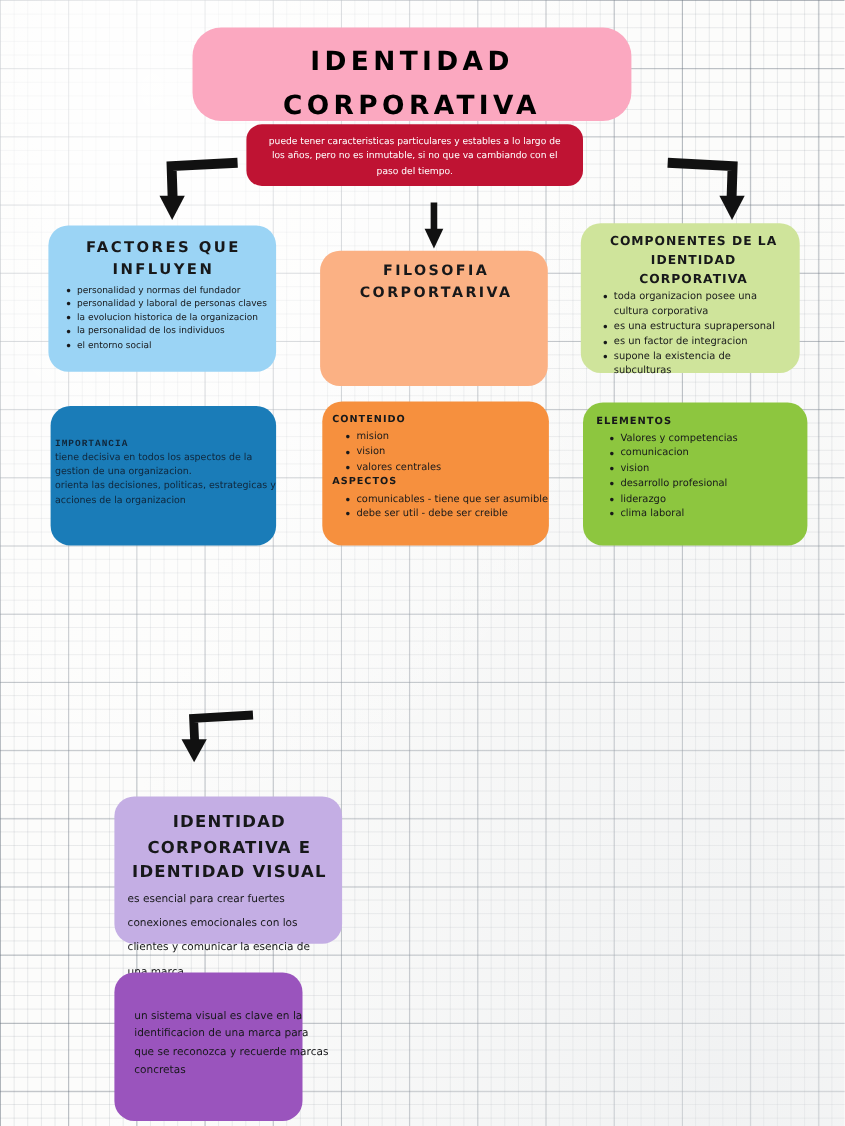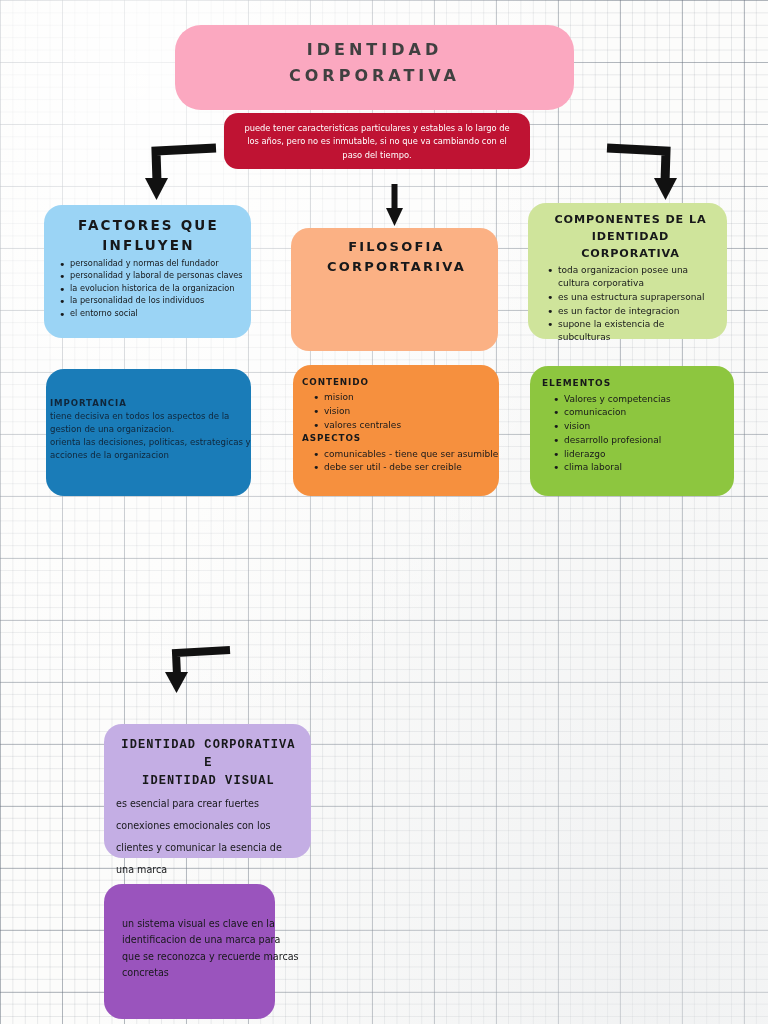--- a/index.html
+++ b/index.html
@@ -86,24 +86,24 @@
   .body-line { line-height: 1.5; white-space: nowrap; }
 
   
   #title-card {
     left: 175px; top: 25px; width: 399px; height: 85px;
     background: #fba8c0;
     border-radius: 26px;
     padding-top: 12px;
   }
   #title-card .card-title {
-    font-size: 16px;
+    font-size: 24px;
     letter-spacing: 4px;
     line-height: 1.65;
-    color: #404040;
+    color: #000000;
   }
 
   #subtitle-card {
     left: 224px; top: 113px; width: 306px; height: 56px;
     background: #bf1333;
     border-radius: 14px;
     color: #ffffff;
     padding: 9px 16px 0 16px;
     font-size: 8.3px;
     text-align: center;
@@ -135,21 +135,21 @@
   #card-componentes .card-title { font-size: 11.2px; letter-spacing: 0.9px; }
   #card-componentes ul.bullets li { font-size: 9px; }
 
   
   #card-importancia {
     left: 46px; top: 369px; width: 205px; height: 127px;
     background: #1a7cb8;
     color: #10263a;
     padding: 28px 6px 0 4px;
   }
-  #card-importancia .card-title { font-size: 8.6px; letter-spacing: 0.9px; }
+  #card-importancia .card-title { font-size: 8.6px; letter-spacing: 0.9px; font-family: Liberation Mono, monospace; }
   #card-importancia .body-line { font-size: 8.6px; }
 
   #card-contenido {
     left: 293px; top: 365px; width: 206px; height: 131px;
     background: #f6903e;
     padding: 11px 6px 0 9px;
   }
   #card-contenido .card-title { font-size: 8.8px; letter-spacing: 0.9px; }
   #card-contenido ul.bullets li { font-size: 9px; }
   #card-contenido ul.bullets { padding-left: 22px; }
@@ -162,21 +162,21 @@
   #card-elementos .card-title { font-size: 9px; letter-spacing: 0.9px; }
   #card-elementos ul.bullets li { font-size: 9px; }
   #card-elementos ul.bullets { padding-left: 22px; }
 
   
   #card-visual {
     left: 104px; top: 724px; width: 207px; height: 134px;
     background: #c4aee4;
     padding: 12px 10px 0 12px;
   }
-  #card-visual .card-title { font-size: 12px; letter-spacing: 1.1px; font-family: Liberation Mono, monospace; }
+  #card-visual .card-title { font-size: 15px; letter-spacing: 1.1px; }
   #card-visual .body-line { font-size: 9.6px; line-height: 1.68; margin-top: 6px; }
 
   #card-sistema {
     left: 104px; top: 884px; width: 171px; height: 135px;
     background: #9a54bd;
     padding: 32px 10px 0 18px;
   }
   #card-sistema .body-line { font-size: 9.6px; line-height: 1.7; }
 
   

